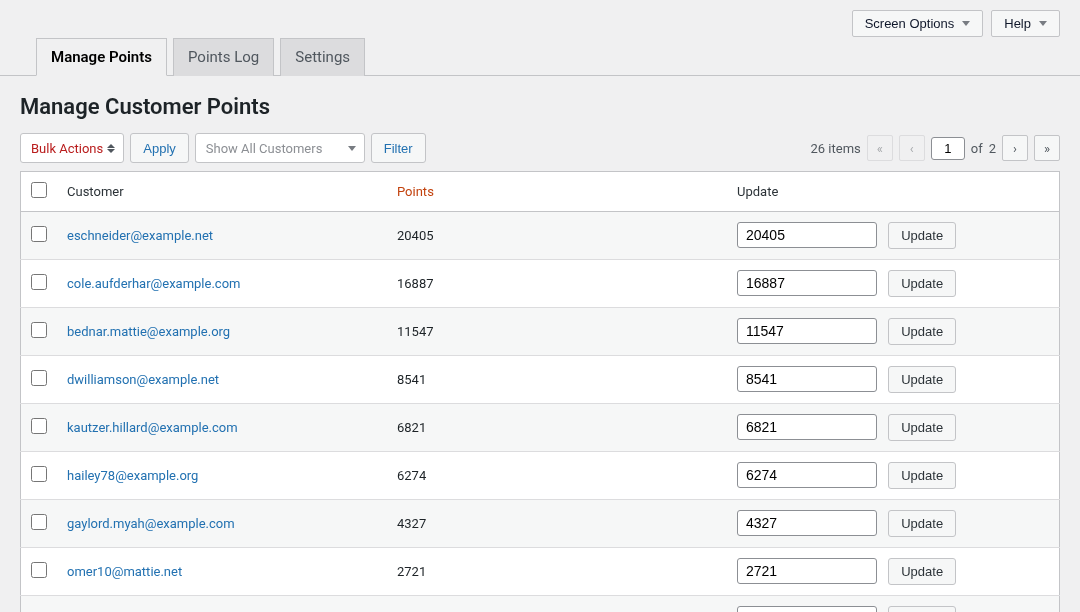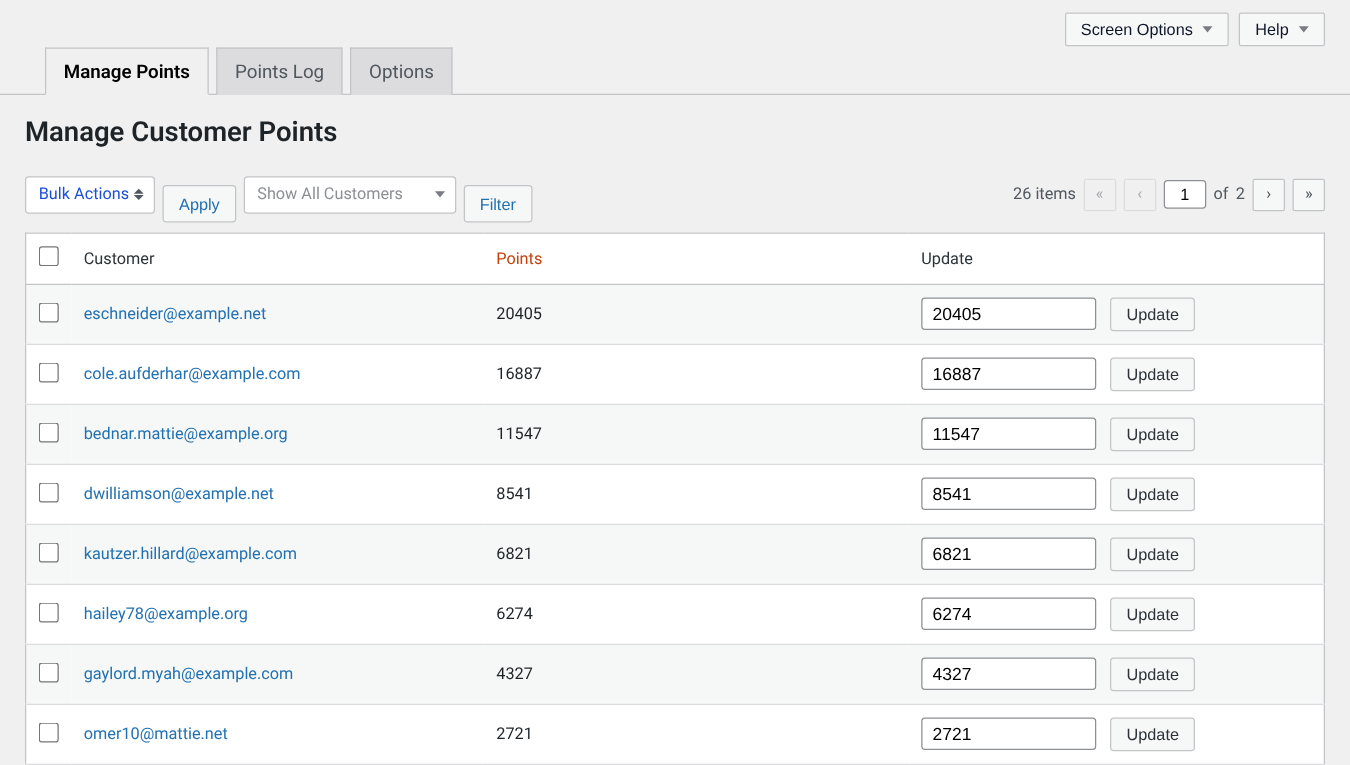--- a/index.html
+++ b/index.html
@@ -69,21 +69,20 @@
     }
     .actions-left { display: flex; gap: 6px; align-items: center; }
     select.bulk, button.action, input.filter {
       background: #fff;
       border: 1px solid #8c8f94;
       border-radius: 3px;
       padding: 4px 8px;
       font-size: 13px;
       height: 30px;
       color: #2c3338;
-      margin-top: 15px;
     }
     button.action {
       background: #f6f7f7;
       border: 1px solid #c3c4c7;
       padding: 0 12px;
       cursor: pointer;
       color: #2271b1;
     }
     .select-box {
       display: inline-flex;
@@ -216,29 +215,29 @@
   </button>
   <button class="top-btn">
     <span>Help</span>
     <span class="triangle-down"></span>
   </button>
 </div>
 
 <div class="nav-tab-wrapper">
   <a class="nav-tab nav-tab-active">Manage Points</a>
   <a class="nav-tab">Points Log</a>
-  <a class="nav-tab">Options</a>
+  <a class="nav-tab">Settings</a>
 </div>
 
 <div class="wrap">
   <h1 class="page-title">Manage Customer Points</h1>
 
   <div class="tablenav">
     <div class="actions-left">
-      <div class="select-box" style="min-width:auto;color:#1d4ed8;">
+      <div class="select-box" style="min-width:auto;color:#b91c1c;">
         <span>Bulk Actions</span>
         <span class="updown">
             <span class="up"></span>
             <span class="down"></span>
           </span>
       </div>
       <button class="action">Apply</button>
       <div class="select-box">
         <span>Show All Customers</span>
         <span class="triangle-down"></span>

